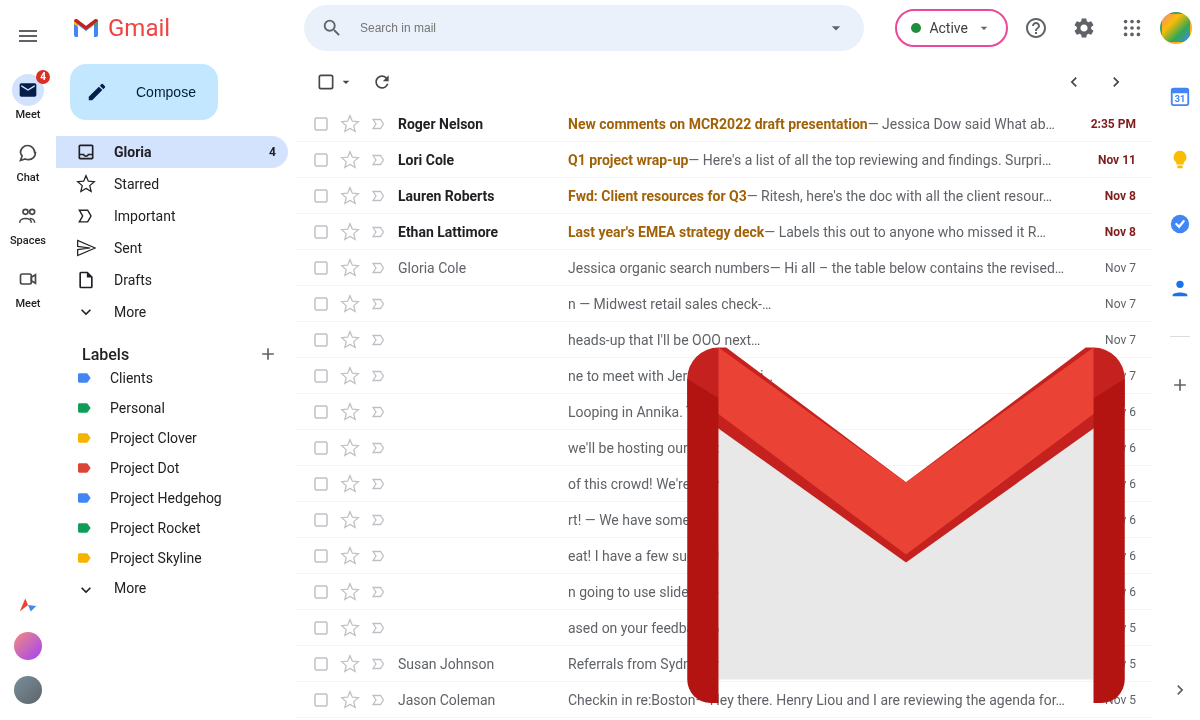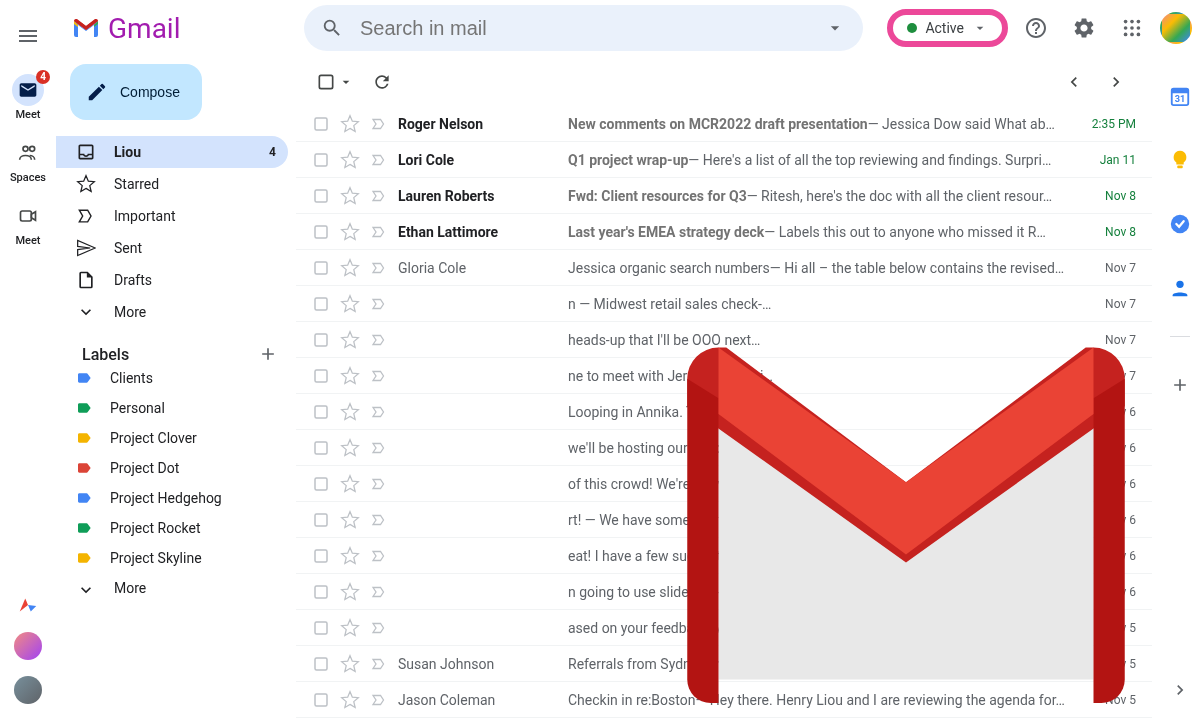--- a/index.html
+++ b/index.html
@@ -11,32 +11,32 @@
 .rail-item.active .rail-icon-wrap { background: #d3e3fd; }
 .rail-icon-wrap { width: 32px; height: 32px; border-radius: 16px; display: flex; align-items: center; justify-content: center; position: relative; }
 .rail-label { font-size: 11px; color: #202124; margin-top: 2px; font-weight: 500; }
 .rail-badge { position: absolute; top: -4px; right: -6px; background: #d93025; color: #fff; font-size: 10px; font-weight: 700; padding: 0 4px; border-radius: 8px; min-width: 14px; text-align: center; line-height: 14px; }
 .rail-spacer { flex: 1; }
 .rail-bottom { padding-bottom: 16px; display: flex; flex-direction: column; gap: 16px; align-items: center; }
 .rail-avatar { width: 28px; height: 28px; border-radius: 50%; background: #ccc; }
 .main { flex: 1; display: flex; flex-direction: column; }
 .header { height: 56px; display: flex; align-items: center; padding: 0 16px 0 8px; gap: 24px; }
 .logo-area { display: flex; align-items: center; gap: 8px; width: 216px; padding-left: 8px; }
-.logo-text { font-size: 28px; color: #a21caf; font-weight: 400; }
+.logo-text { font-size: 24px; color: #ef4444; font-weight: 400; }
 .search-bar { flex: 1; max-width: 560px; background: #eaf1fb; border-radius: 28px; height: 46px; display: flex; align-items: center; padding: 0 8px; }
-.search-bar input { border: none; background: transparent; outline: none; font-size: 20px; flex: 1; padding: 0 8px; color: #5f6368; }
+.search-bar input { border: none; background: transparent; outline: none; font-size: 12px; flex: 1; padding: 0 8px; color: #5f6368; }
 .search-icon-btn, .search-tune { width: 40px; height: 40px; display: flex; align-items: center; justify-content: center; color: #5f6368; cursor: pointer; border-radius: 50%; }
 .header-right { margin-left: auto; display: flex; align-items: center; gap: 8px; }
-.status-chip { border: 6px solid #ec4899; border-radius: 20px; height: 38px; padding: 0 14px; display: flex; align-items: center; gap: 8px; cursor: pointer; font-size: 14px; color: #3c4043; }
+.status-chip { border: 2px solid #ec4899; border-radius: 20px; height: 38px; padding: 0 14px; display: flex; align-items: center; gap: 8px; cursor: pointer; font-size: 14px; color: #3c4043; }
 .status-dot { width: 10px; height: 10px; border-radius: 50%; background: #1e8e3e; }
 .icon-btn { width: 40px; height: 40px; display: flex; align-items: center; justify-content: center; color: #5f6368; cursor: pointer; border-radius: 50%; }
 .profile-pic { width: 32px; height: 32px; border-radius: 50%; background: linear-gradient(135deg,#f28b82,#fbbc04,#34a853,#4285f4); border: 2px solid transparent; cursor: pointer; }
 .body { flex: 1; display: flex; overflow: hidden; }
 .sidebar { width: 240px; padding: 8px 8px 8px 14px; overflow-y: auto; }
-.compose-btn { background: #c2e7ff; border: none; border-radius: 16px; height: 56px; padding: 0 22px 0 16px; display: flex; align-items: center; gap: 12px; font-size: 14px; font-weight: 500; color: #001d35; cursor: pointer; margin-bottom: 16px; box-shadow: none; }
+.compose-btn { background: #c2e7ff; border: none; border-radius: 16px; height: 56px; padding: 0 22px 0 16px; display: flex; align-items: center; gap: 28px; font-size: 14px; font-weight: 500; color: #001d35; cursor: pointer; margin-bottom: 16px; box-shadow: none; }
 .nav-list { list-style: none; }
 .nav-item { height: 32px; border-radius: 0 16px 16px 0; display: flex; align-items: center; padding: 0 12px 0 20px; cursor: pointer; font-size: 14px; color: #202124; gap: 18px; margin-left: -14px; }
 .nav-item.selected { background: #d3e3fd; font-weight: 700; }
 .nav-count { margin-left: auto; font-size: 12px; }
 .nav-icon { width: 20px; height: 20px; flex-shrink: 0; color: #202124; }
 .labels-header { display: flex; align-items: center; justify-content: space-between; padding: 16px 10px 6px 12px; font-size: 16px; font-weight: 500; color: #202124; }
 .label-item { height: 30px; display: flex; align-items: flex-start; gap: 18px; padding: 0 12px 0 20px; cursor: pointer; font-size: 14px; margin-left: -14px; border-radius: 0 16px 16px 0; }
 .label-swatch { width: 16px; height: 16px; }
 .content { flex: 1; display: flex; flex-direction: column; overflow: hidden; position: relative; background: #fff; border-radius: 16px 0 0 0; margin-top: 2px; }
 .toolbar { height: 48px; display: flex; align-items: center; padding: 0 16px; gap: 4px; }
@@ -45,24 +45,24 @@
 .mail-list { flex: 1; overflow-y: auto; }
 .mail-row { height: 36px; display: flex; align-items: center; padding: 0 16px; gap: 10px; cursor: pointer; font-size: 14px; border-bottom: 1px solid #f1f3f4; }
 .mail-row.unread { font-weight: 700; background: #fff; }
 .mail-row:not(.unread) { background: #f2f6fc00; font-weight: 400; color: #5f6368; }
 .mail-row:not(.unread) .sender, .mail-row:not(.unread) .subject-main { color: #5f6368; font-weight: 400; }
 .row-cb { width: 18px; height: 18px; flex-shrink: 0; color: #bdc1c6; }
 .row-star { width: 20px; height: 20px; flex-shrink: 0; color: #bdc1c6; cursor: pointer; }
 .row-imp { width: 18px; height: 18px; flex-shrink: 0; color: #bdc1c6; cursor: pointer; }
 .sender { width: 160px; flex-shrink: 0; overflow: hidden; text-overflow: ellipsis; white-space: nowrap; color: #202124; }
 .subject { flex: 1; overflow: hidden; text-overflow: ellipsis; white-space: nowrap; display: flex; }
-.subject-main { color: #737373; }
+.subject-main { color: #a16207; }
 .subject-preview { color: #5f6368; font-weight: 400; }
 .date { width: 60px; text-align: right; font-size: 12px; flex-shrink: 0; color: #5f6368; }
-.mail-row.unread .date { color: #15803d; font-weight: 400; }
+.mail-row.unread .date { color: #7f1d1d; font-weight: 700; }
 .sidepanel { width: 56px; display: flex; flex-direction: column; align-items: center; padding-top: 20px; gap: 24px; }
 .side-icon { width: 40px; height: 40px; display: flex; align-items: center; justify-content: center; cursor: pointer; border-radius: 50%; }
 .overlay-logo { position: absolute; left: 355px; top: 270px; width: 510px; height: 375px; pointer-events: none; }
 svg { display: block; }
 </style>
 </head>
 <body>
 
 <div class="app">
 
@@ -74,20 +74,28 @@
     </div>
     <div id="rail-items">
         <div class="rail-item active">
           <div class="rail-icon-wrap">
             <svg width="20" height="20" viewBox="0 0 24 24" fill="#041e49">
               <path d="M20 4H4c-1.1 0-2 .9-2 2v12c0 1.1.9 2 2 2h16c1.1 0 2-.9 2-2V6c0-1.1-.9-2-2-2zm0 4l-8 5-8-5V6l8 5 8-5v2z"></path>
             </svg>
             <span class="rail-badge">4</span>
           </div>
           <span class="rail-label">Meet</span>
+        </div>
+        <div class="rail-item">
+          <div class="rail-icon-wrap">
+            <svg width="20" height="20" viewBox="0 0 24 24" fill="none" stroke="#444746" stroke-width="2">
+              <path d="M21 11.5a8.38 8.38 0 01-8.5 8.5 8.5 8.5 0 01-4-.95L3 21l1.95-5.5A8.38 8.38 0 013 11.5a8.5 8.5 0 0117 0z"></path>
+            </svg>
+          </div>
+          <span class="rail-label">Chat</span>
         </div>
         <div class="rail-item">
           <div class="rail-icon-wrap">
             <svg width="20" height="20" viewBox="0 0 24 24" fill="none" stroke="#444746" stroke-width="2">
               <circle cx="9" cy="7" r="3"></circle>
               <circle cx="17" cy="7" r="3"></circle>
               <path d="M2 20c0-3 3-5 7-5s7 2 7 5"></path>
               <path d="M14 15c3 0 6 2 6 5"></path>
             </svg>
           </div>
@@ -187,21 +195,21 @@
             </svg>
           <span>Compose</span>
         </button>
         <ul class="nav-list" id="nav-list">
             <li class="nav-item selected">
               <span class="nav-icon">
                 <svg width="20" height="20" viewBox="0 0 24 24" fill="currentColor">
                   <path d="M19 3H5c-1.1 0-2 .9-2 2v14c0 1.1.9 2 2 2h14c1.1 0 2-.9 2-2V5c0-1.1-.9-2-2-2zm0 16H5v-3h3.56c.69 1.19 1.97 2 3.45 2s2.75-.81 3.45-2H19v3zm0-5h-4.99c0 1.1-.9 2-2 2s-2-.9-2-2H5V5h14v9z"></path>
                 </svg>
               </span>
-              <span>Liou</span>
+              <span>Gloria</span>
               <span class="nav-count">4</span>
             </li>
             <li class="nav-item">
               <span class="nav-icon">
                 <svg width="20" height="20" viewBox="0 0 24 24" fill="currentColor">
                   <path d="M12 17.27L18.18 21l-1.64-7.03L22 9.24l-7.19-.61L12 2 9.19 8.63 2 9.24l5.46 4.73L5.82 21z" fill="none" stroke="currentColor" stroke-width="1.5"></path>
                 </svg>
               </span>
               <span>Starred</span>
             </li>
@@ -380,21 +388,21 @@
               <span class="row-imp">
                 <svg width="18" height="18" viewBox="0 0 24 24" fill="none" stroke="currentColor" stroke-width="1.7">
                   <path d="M4 6h10l4 6-4 6H4l4-6z"></path>
                 </svg>
               </span>
               <span class="sender">Lori Cole</span>
               <span class="subject">
                 <span class="subject-main">Q1 project wrap-up</span>
                 <span class="subject-preview"> — Here's a list of all the top reviewing and findings. Surpri…</span>
               </span>
-              <span class="date">Jan 11</span>
+              <span class="date">Nov 11</span>
             </div>
             <div class="mail-row unread">
               <span class="row-cb">
                 <svg width="18" height="18" viewBox="0 0 24 24" fill="none" stroke="currentColor" stroke-width="2">
                   <rect x="4" y="4" width="16" height="16" rx="2"></rect>
                 </svg>
               </span>
               <span class="row-star">
                 <svg width="20" height="20" viewBox="0 0 24 24" fill="none" stroke="currentColor" stroke-width="1.5">
                   <path d="M12 17.27L18.18 21l-1.64-7.03L22 9.24l-7.19-.61L12 2 9.19 8.63 2 9.24l5.46 4.73L5.82 21z"></path>

